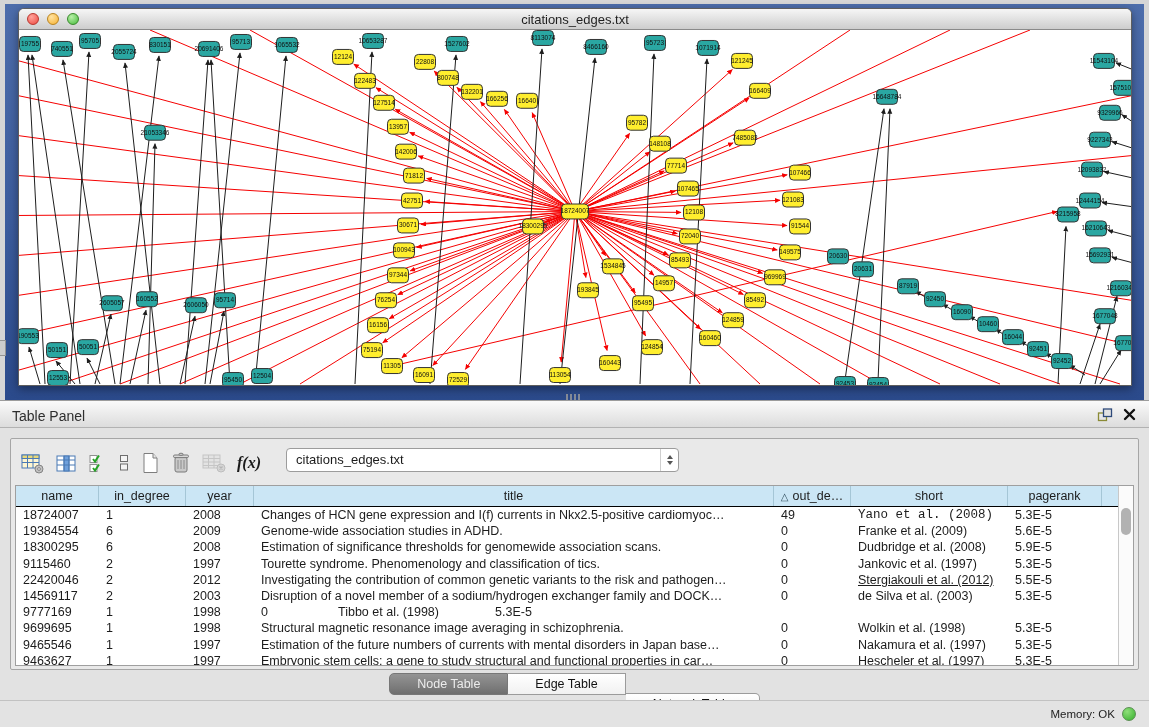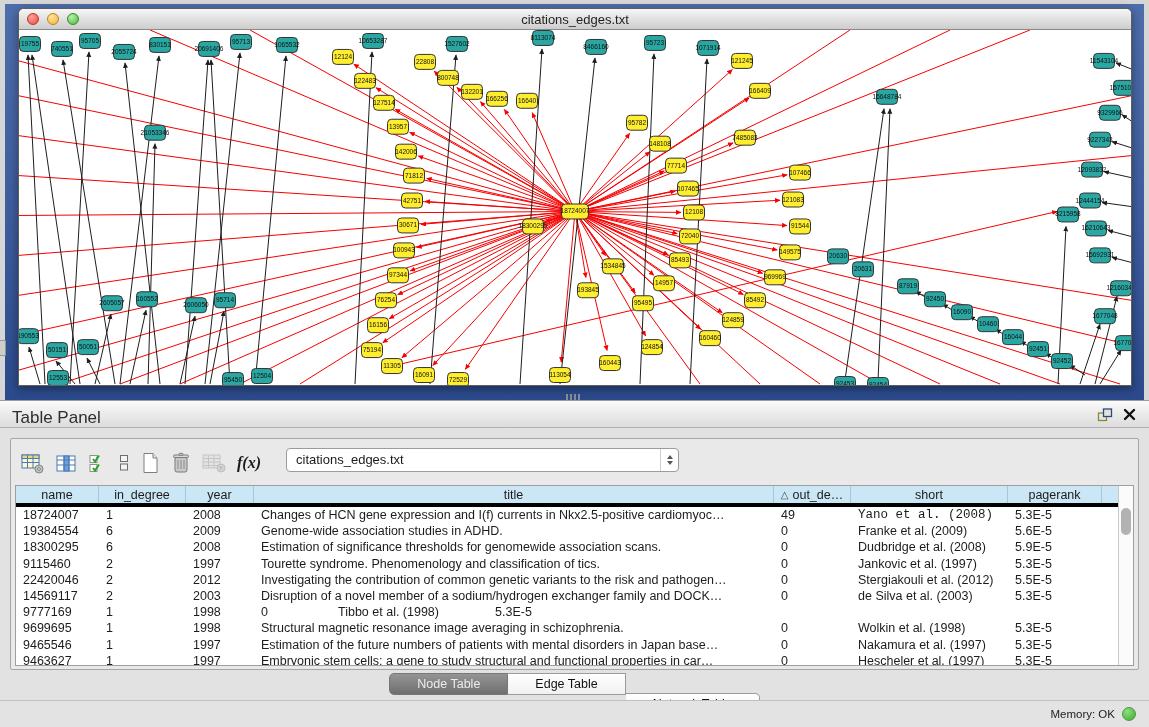--- a/index.html
+++ b/index.html
@@ -45,21 +45,21 @@
   
   #table-region {
     position:absolute; left:0; top:400px; width:1149px; height:327px;
     background:#e2e2e2;
   }
   .tp-header {
     position:relative; height:28px;
     background:linear-gradient(#fafafa,#dcdcdc);
     border-top:1px solid #9c9c9c; border-bottom:1px solid #b2b2b2;
   }
-  .tp-title { position:absolute; left:12px; top:7px; font-size:17px; color:#2e2e2e; }
+  .tp-title { position:absolute; left:12px; top:7px; font-size:14px; color:#2e2e2e; }
   .tp-float { position:absolute; right:36px; top:7px; width:16px; height:14px; cursor:pointer; }
   .tp-close { position:absolute; right:13px; top:7px; width:13px; height:13px; cursor:pointer; }
   .panel {
     position:absolute; left:10px; top:38px; width:1129px; height:232px;
     background:#e9e9e9; border:1px solid #a6a6a6; border-radius:2px;
   }
   .toolbar { position:absolute; left:10px; top:7px; height:34px; display:flex; align-items:center; gap:11px; }
   .tbtn { display:flex; align-items:center; justify-content:center; cursor:pointer; }
   .fx { font-family:"Liberation Serif", serif; font-style:italic; font-weight:bold; font-size:16px; color:#1a1a1a; }
   .combo {
@@ -72,21 +72,21 @@
     border-left:1px solid #cfcfcf; display:flex; flex-direction:column;
     align-items:center; justify-content:center;
   }
   .tri-up   { width:0; height:0; border-left:3.5px solid transparent; border-right:3.5px solid transparent; border-bottom:4.5px solid #555; margin:1px 0; }
   .tri-down { width:0; height:0; border-left:3.5px solid transparent; border-right:3.5px solid transparent; border-top:4.5px solid #555; margin:1px 0; }
   
   .table-wrap {
     position:absolute; left:4px; right:4px; top:46px; bottom:3px;
     background:#fff; border:1px solid #9f9f9f; overflow:hidden;
   }
-  .thead { display:flex; height:21px; background:#cbe6f5; border-bottom:4px solid #000000; }
+  .thead { display:flex; height:21px; background:#cbe6f5; border-bottom:1px solid #000000; }
   .th {
     display:flex; align-items:center; justify-content:center; gap:4px;
     font-size:12.5px; color:#1c1c1c; border-right:1px solid #a5c6d6;
     overflow:hidden; white-space:nowrap; cursor:pointer; flex:0 0 auto;
   }
   .th .sort { font-size:10px; color:#33505f; }
   .tr { display:flex; height:16.2px; align-items:center; }
   .td {
     font-size:12.5px; color:#1c1c1c; padding-left:7px; flex:0 0 auto;
     white-space:nowrap; overflow:hidden; line-height:16px;
@@ -781,21 +781,21 @@
               <div class="td" style="width: 77px;">0</div>
               <div class="td" style="width: 157px;">Jankovic et al. (1997)</div>
               <div class="td" style="width: 94px;">5.3E-5</div>
             </div>
             <div class="tr">
               <div class="td" style="width: 83px;">22420046</div>
               <div class="td" style="width: 87px;">2</div>
               <div class="td" style="width: 68px;">2012</div>
               <div class="td" style="width: 520px;">Investigating the contribution of common genetic variants to the risk and pathogen…</div>
               <div class="td" style="width: 77px;">0</div>
-              <div class="td" style="width: 157px;">Stergiakouli et al. (2012)</div>
+              <div class="td" style="width: 157px; text-decoration: underline;">Stergiakouli et al. (2012)</div>
               <div class="td" style="width: 94px;">5.5E-5</div>
             </div>
             <div class="tr">
               <div class="td" style="width: 83px;">14569117</div>
               <div class="td" style="width: 87px;">2</div>
               <div class="td" style="width: 68px;">2003</div>
               <div class="td" style="width: 520px;">Disruption of a novel member of a sodium/hydrogen exchanger family and DOCK…</div>
               <div class="td" style="width: 77px;">0</div>
               <div class="td" style="width: 157px;">de Silva et al. (2003)</div>
               <div class="td" style="width: 94px;">5.3E-5</div>
@@ -814,21 +814,21 @@
               <div class="td" style="width: 68px;">1998</div>
               <div class="td" style="width: 520px;">Structural magnetic resonance image averaging in schizophrenia.</div>
               <div class="td" style="width: 77px;">0</div>
               <div class="td" style="width: 157px;">Wolkin et al. (1998)</div>
               <div class="td" style="width: 94px;">5.3E-5</div>
             </div>
             <div class="tr">
               <div class="td" style="width: 83px;">9465546</div>
               <div class="td" style="width: 87px;">1</div>
               <div class="td" style="width: 68px;">1997</div>
-              <div class="td" style="width: 520px;">Estimation of the future numbers of patients with mental disorders in Japan base…</div>
+              <div class="td" style="width: 520px;">Estimation of the future numbers of currents with mental disorders in Japan base…</div>
               <div class="td" style="width: 77px;">0</div>
               <div class="td" style="width: 157px;">Nakamura et al. (1997)</div>
               <div class="td" style="width: 94px;">5.3E-5</div>
             </div>
             <div class="tr">
               <div class="td" style="width: 83px;">9463627</div>
               <div class="td" style="width: 87px;">1</div>
               <div class="td" style="width: 68px;">1997</div>
               <div class="td" style="width: 520px;">Embryonic stem cells: a gene to study structural and functional properties in car…</div>
               <div class="td" style="width: 77px;">0</div>

